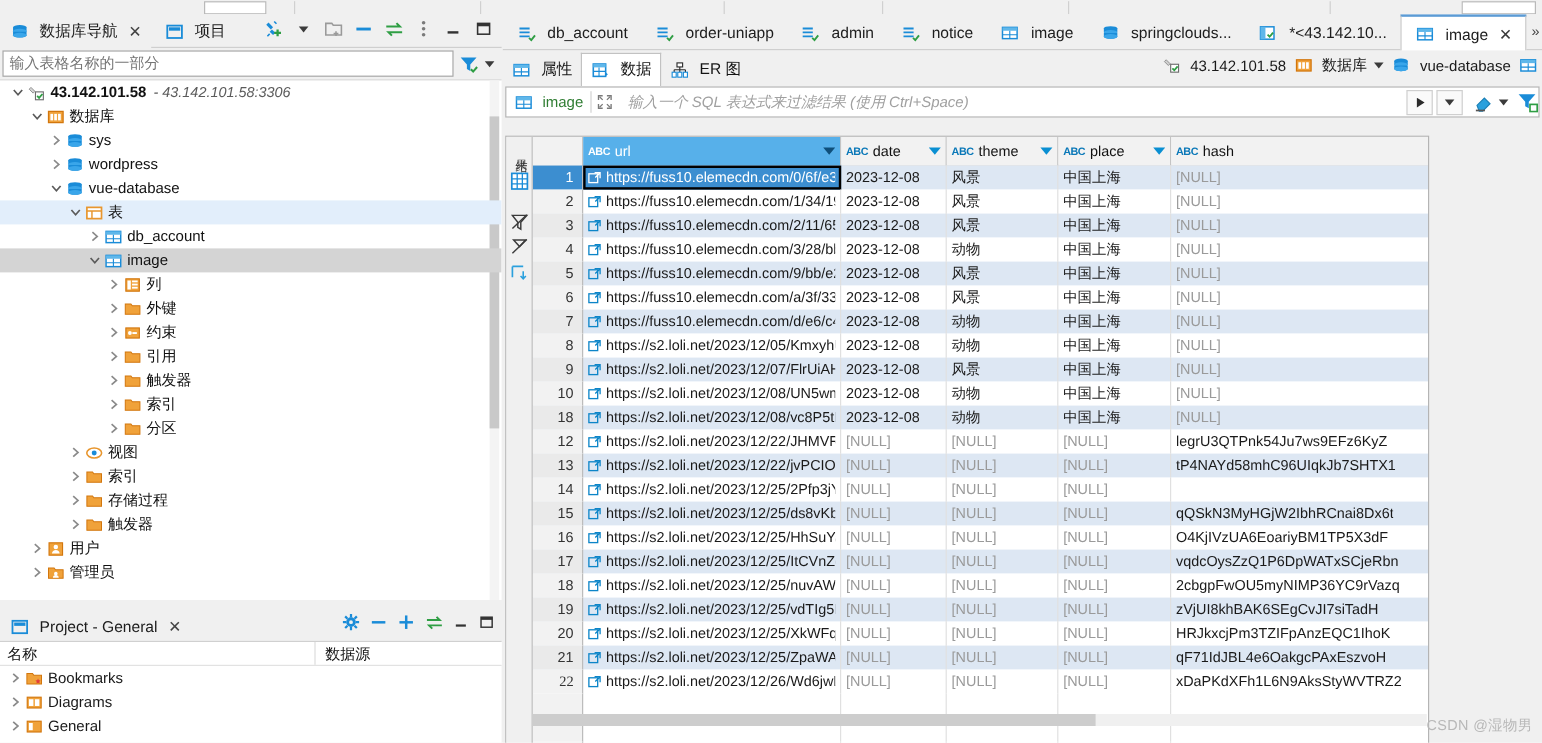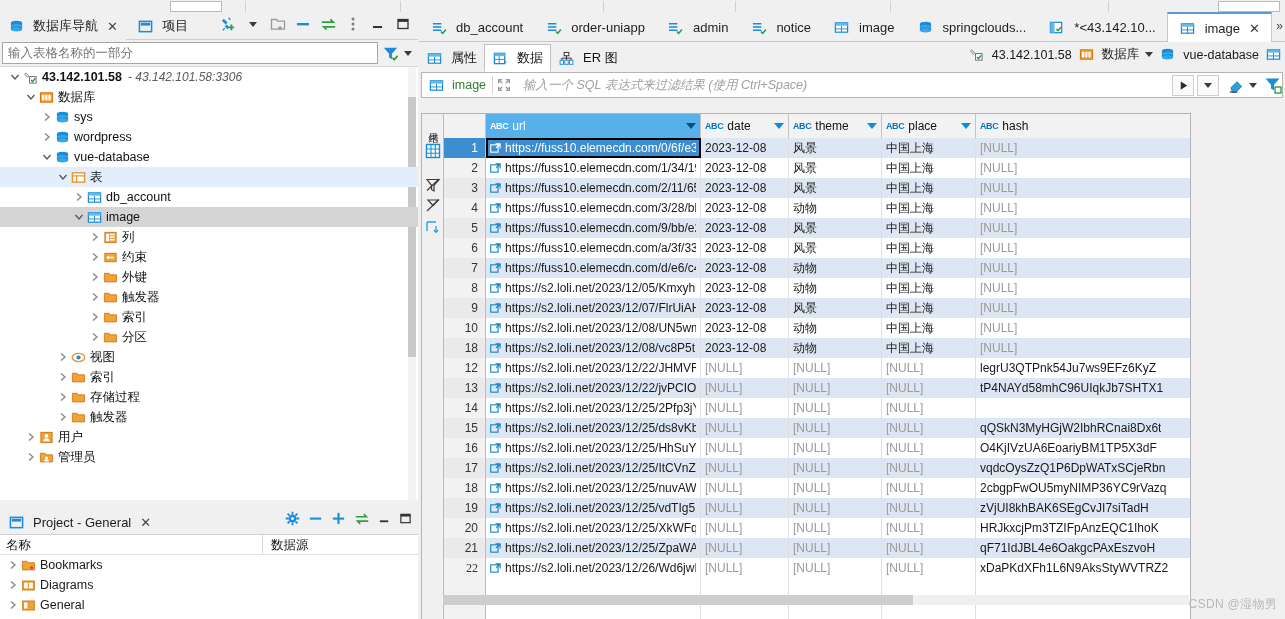--- a/index.html
+++ b/index.html
@@ -452,39 +452,52 @@
             <span class="tlabel">列</span>
           </div>
           <div class="trow">
             <span class="arrow" style="margin-left: 88px;">
               <svg width="10" height="10" viewBox="0 0 10 10">
                 <path d="M3 1.5l4 3.5-4 3.5" stroke="#8a8a8a" stroke-width="1.4" fill="none"></path>
               </svg>
             </span>
             <span class="ticon">
               <svg width="15" height="15" viewBox="0 0 16 16">
+                <path d="M1.5 3.5h5l1.2 1.6h6.8v7.6H1.5z" fill="#f0a23a" stroke="#d2760d" stroke-width="0.9"></path>
+              </svg>
+            </span>
+            <span class="tlabel">外键</span>
+          </div>
+          <div class="trow">
+            <span class="arrow" style="margin-left: 88px;">
+              <svg width="10" height="10" viewBox="0 0 10 10">
+                <path d="M3 1.5l4 3.5-4 3.5" stroke="#8a8a8a" stroke-width="1.4" fill="none"></path>
+              </svg>
+            </span>
+            <span class="ticon">
+              <svg width="15" height="15" viewBox="0 0 16 16">
                 <rect x="2" y="3.5" width="12" height="9" fill="#f0a23a" stroke="#d2760d" stroke-width="1"></rect>
                 <circle cx="5.6" cy="8" r="1.7" fill="#fff"></circle>
                 <rect x="7.8" y="7.2" width="4" height="1.7" fill="#fff"></rect>
               </svg>
             </span>
             <span class="tlabel">约束</span>
           </div>
           <div class="trow">
             <span class="arrow" style="margin-left: 88px;">
               <svg width="10" height="10" viewBox="0 0 10 10">
                 <path d="M3 1.5l4 3.5-4 3.5" stroke="#8a8a8a" stroke-width="1.4" fill="none"></path>
               </svg>
             </span>
             <span class="ticon">
               <svg width="15" height="15" viewBox="0 0 16 16">
                 <path d="M1.5 3.5h5l1.2 1.6h6.8v7.6H1.5z" fill="#f0a23a" stroke="#d2760d" stroke-width="0.9"></path>
               </svg>
             </span>
-            <span class="tlabel">外键</span>
+            <span class="tlabel">引用</span>
           </div>
           <div class="trow">
             <span class="arrow" style="margin-left: 88px;">
               <svg width="10" height="10" viewBox="0 0 10 10">
                 <path d="M3 1.5l4 3.5-4 3.5" stroke="#8a8a8a" stroke-width="1.4" fill="none"></path>
               </svg>
             </span>
             <span class="ticon">
               <svg width="15" height="15" viewBox="0 0 16 16">
                 <path d="M1.5 3.5h5l1.2 1.6h6.8v7.6H1.5z" fill="#f0a23a" stroke="#d2760d" stroke-width="0.9"></path>

